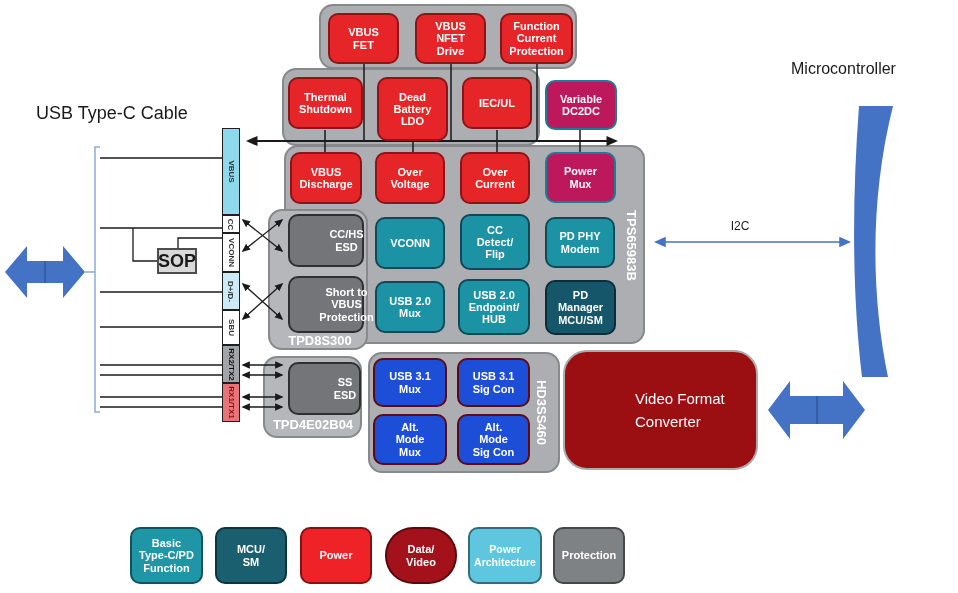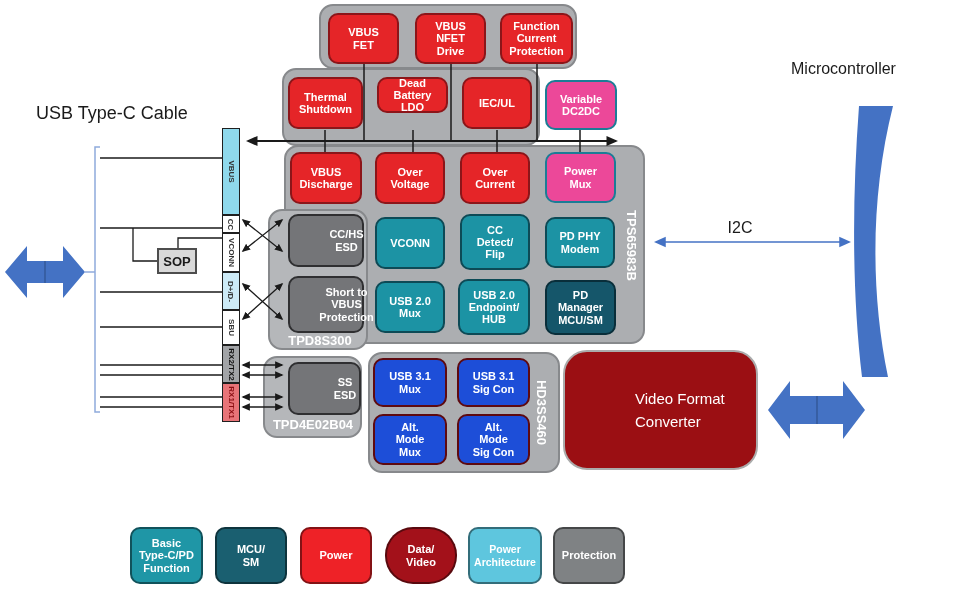--- a/index.html
+++ b/index.html
@@ -11,39 +11,39 @@
   svg.overlay{position:absolute;left:0;top:0;z-index:2;pointer-events:none;}
   .blk{position:absolute;z-index:3;display:flex;align-items:center;justify-content:center;
        text-align:center;color:#fff;font-weight:bold;font-size:11px;line-height:1.12;
        border-radius:10px;box-sizing:border-box;}
   .blk span{white-space:pre-line;}
   .red{background:#E52528;border:2px solid #8C1519;}
   .darkred{background:#1d4ed8;border:2px solid #5E0A10;text-align:center;}
   .videored{background:#9B0F13;border:2px solid #ABABAB;border-radius:24px;}
   .teal{background:#1C93A4;border:2px solid #0D4A56;}
   .darkteal{background:#15566A;border:2px solid #092E3A;}
-  .lblue{background:#ec4899;border:2px solid #1B7C96;}
+  .lblue{background:#be185d;border:2px solid #1B7C96;}
   .dgray{background:#747578;border:2px solid #2F2F31;padding-left:41px;}
   
   .chiplab{position:absolute;z-index:3;color:#fff;font-weight:bold;font-size:13px;display:flex;align-items:center;justify-content:center;}
   .vlab span{transform:rotate(90deg);white-space:nowrap;}
   
   .seg{position:absolute;z-index:3;left:222px;width:18px;border:1.4px solid #1F1F1F;box-sizing:border-box;
        display:flex;align-items:center;justify-content:center;}
   .seg span{transform:rotate(90deg);white-space:nowrap;font-size:8px;font-weight:bold;color:#333;}
   .seg0{background:#8FD9EC;} .seg1{background:#fff;} .seg2{background:#fff;}
   .seg3{background:#CDEBF7;} .seg4{background:#fff;}
   .seg5{background:#A2A4A7;} .seg5 span{color:#111;}
   .seg6{background:#E87478;} .seg6 span{color:#8A0E12;}
   
   .heading{position:absolute;z-index:3;color:#1a1a1a;white-space:nowrap;}
   .sop{position:absolute;z-index:3;left:157px;top:248px;width:40px;height:26px;background:#D9D9D9;
        border:2px solid #4D4D4D;box-sizing:border-box;display:flex;align-items:center;justify-content:center;
-       font-weight:bold;font-size:13px;color:#1a1a1a;}
-  .i2c{position:absolute;z-index:3;left:712px;top:219px;width:56px;text-align:center;font-size:16px;color:#1a1a1a;}
+       font-weight:bold;font-size:18px;color:#1a1a1a;}
+  .i2c{position:absolute;z-index:3;left:712px;top:219px;width:56px;text-align:center;font-size:12px;color:#1a1a1a;}
   
   .lg{position:absolute;z-index:3;top:527px;height:57px;border-radius:10px;box-sizing:border-box;
       display:flex;align-items:center;justify-content:center;text-align:center;
       color:#fff;font-weight:bold;font-size:11px;line-height:1.15;border:2px solid rgba(0,0,0,0.45);}
   .lg span{white-space:pre-line;}
   .lg0{left:130px;width:73px;background:#1F96A6;}
   .lg1{left:215px;width:72px;background:#1A5F70;}
   .lg2{left:300px;width:72px;background:#EE2227;}
   .lg3{left:385px;width:72px;background:#A3111A;border-radius:28px;}
   .lg4{left:468px;width:74px;background:#5EC6DE;font-size:10.5px;}
@@ -163,21 +163,21 @@
   <div class="blk red" style="left:500px;top:13px;width:73px;height:51px">
       <span>Function
 Current
 Protection</span>
     </div>
 
   <div class="blk red" style="left:288px;top:77px;width:75px;height:52px">
       <span>Thermal
 Shutdown</span>
     </div>
-  <div class="blk red" style="left:377px;top:77px;width:71px;height:36px">
+  <div class="blk red" style="left:377px;top:77px;width:71px;height:64px">
       <span>Dead
 Battery
 LDO</span>
     </div>
   <div class="blk red" style="left:462px;top:77px;width:70px;height:52px">
       <span>IEC/UL</span>
     </div>
   <div class="blk lblue" style="left:545px;top:80px;width:72px;height:50px">
       <span>Variable
 DC2DC</span>

